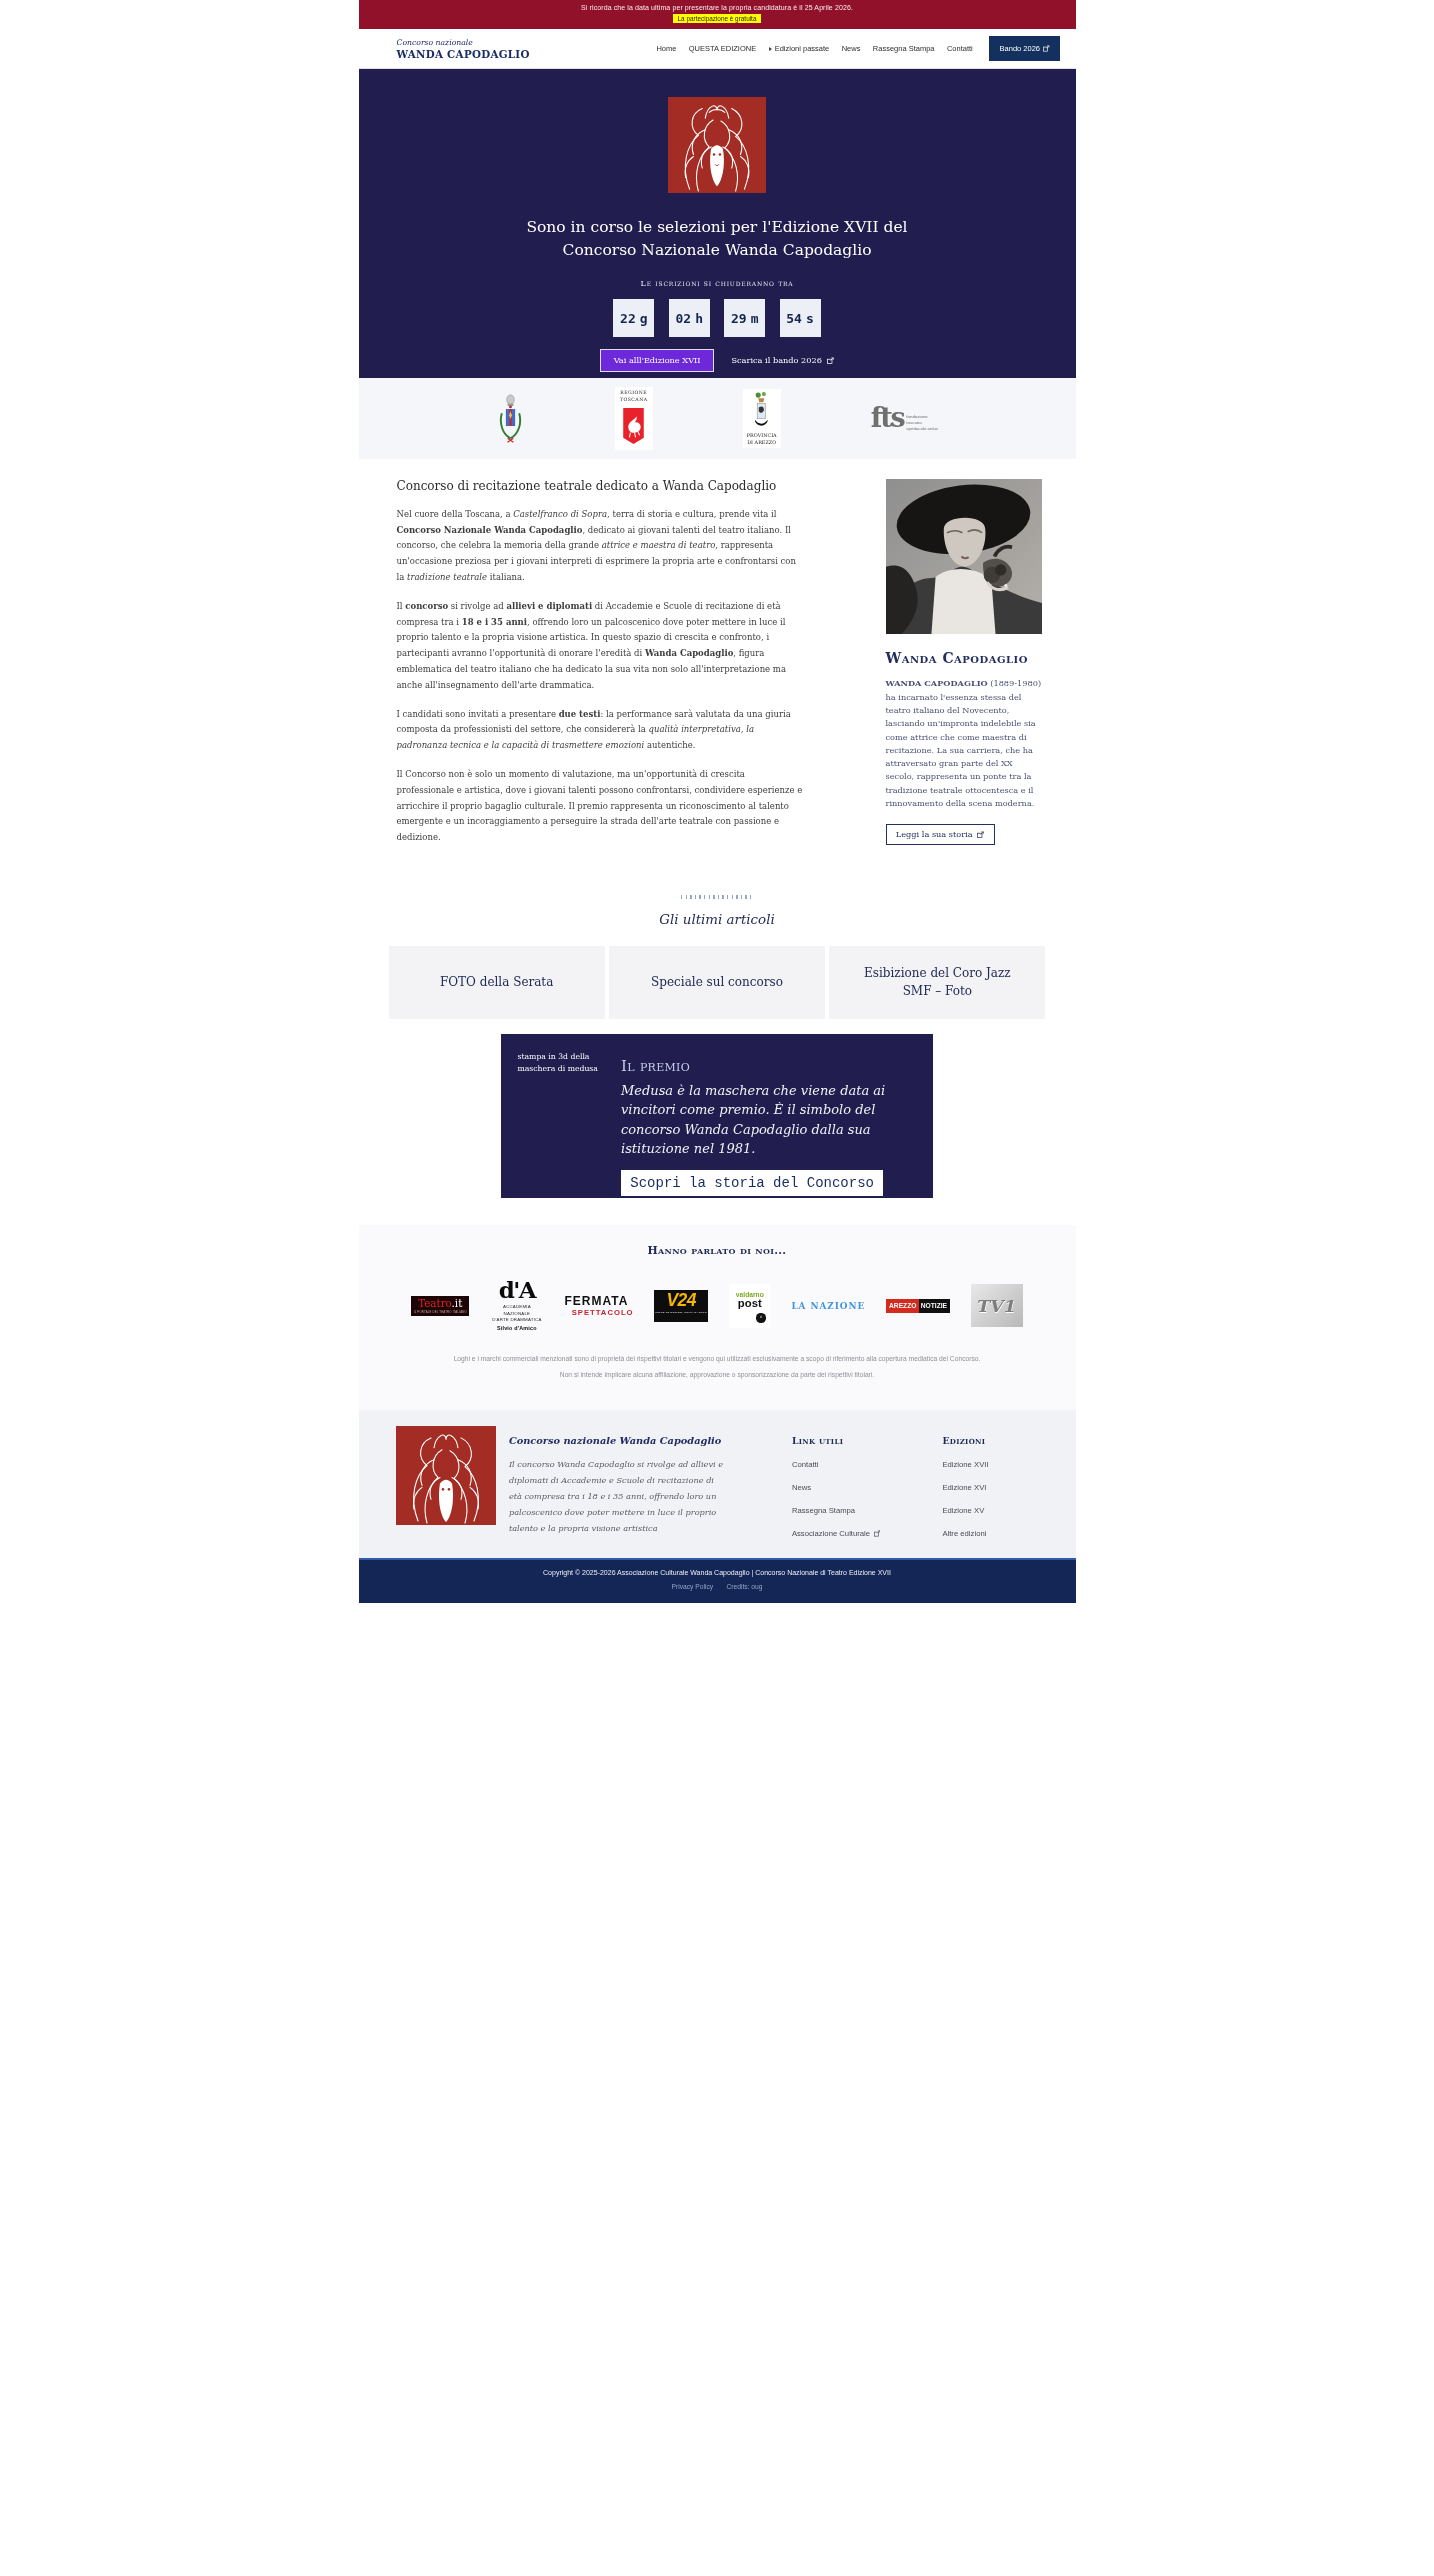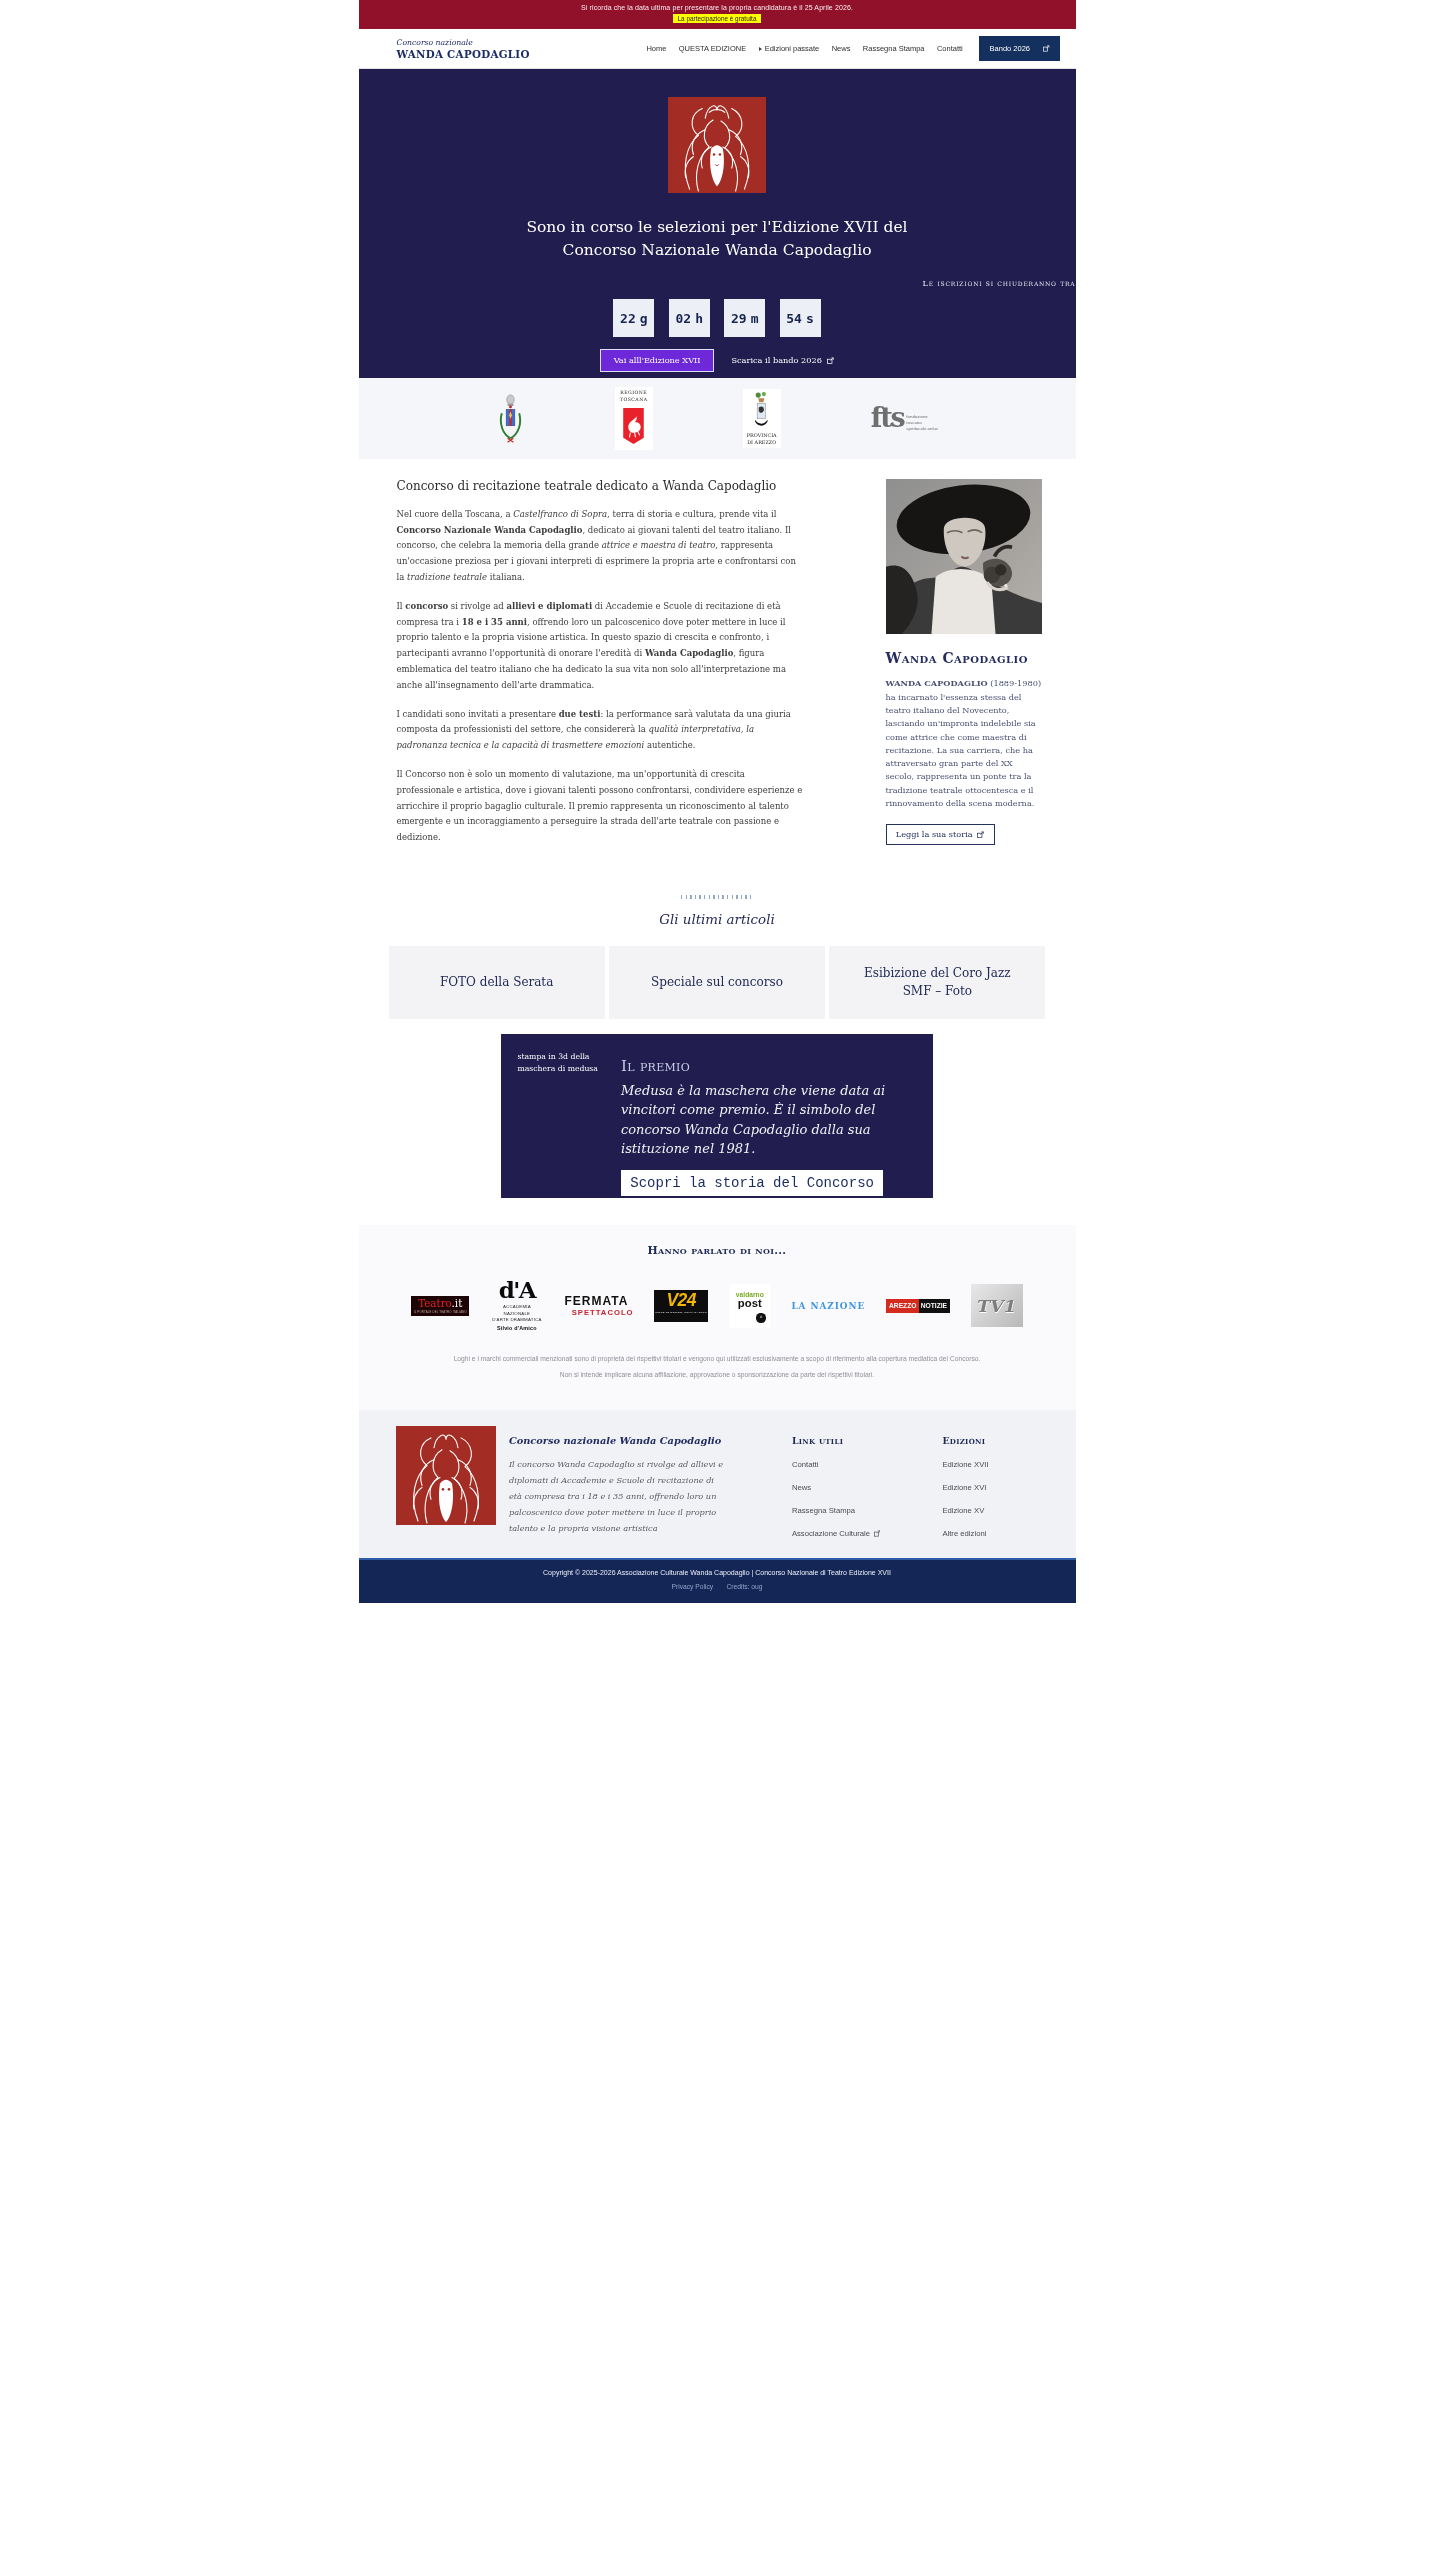--- a/index.html
+++ b/index.html
@@ -11,28 +11,28 @@
   .banner-line { color:#F7EEF0; font-size:7px; letter-spacing:0.1px; }
   .banner-badge { display:inline-block; background:#FFFF00; color:#2a1a00; font-size:6.4px; margin-top:2.6px; padding:1px 4.1px; }
 
   
   header { height:39px; background:#fff; display:flex; align-items:center; justify-content:space-between; padding:0 15.5px 0 38px; }
   .brand-top { font-family:"DejaVu Serif", serif; font-style:italic; font-size:7.7px; color:#1C2C66; }
   .brand-name { font-family:"DejaVu Serif", serif; font-weight:bold; font-size:10.3px; color:#1C2C66; letter-spacing:0.3px; margin-top:1px; }
   nav { display:flex; align-items:center; gap:12.4px; }
   nav .nav-item { font-size:7.5px; color:#2e2e2e; display:flex; align-items:center; gap:3.1px; }
   .tri { width:0; height:0; border-left:3.1px solid #444; border-top:2.3px solid transparent; border-bottom:2.3px solid transparent; display:inline-block; }
-  .btn-bando { background:#14305F; color:#fff; font-size:7.5px; padding:7.7px 10.3px; display:flex; align-items:center; gap:13px; margin-left:4.1px; }
+  .btn-bando { background:#14305F; color:#fff; font-size:7.5px; padding:7.7px 10.3px; display:flex; align-items:center; gap:3px; margin-left:4.1px; }
   .ext { display:inline-block; vertical-align:-0.5px; }
 
   
   .hero { background:#211D4E; border-top:1.5px solid #E2E2E2; height:310px; text-align:center; padding-top:28px; }
   .hero-logo { width:98px; height:96px; margin:0 auto; }
   .hero h1 { font-family:"DejaVu Serif", serif; font-weight:normal; color:#FFFFFF; font-size:15.5px; line-height:1.5; margin-top:23px; }
-  .hero-sub { font-family:"DejaVu Serif", serif; font-variant:small-caps; color:#E9E9F3; font-size:8.2px; letter-spacing:0.8px; margin-top:15.5px;text-align:right; }
+  .hero-sub { font-family:"DejaVu Serif", serif; font-variant:small-caps; color:#E9E9F3; font-size:8.2px; letter-spacing:0.8px; margin-top:15.5px; }
   .countdown { display:flex; justify-content:center; gap:14.4px; margin-top:11.3px; }
   .cd-box { width:41px; height:38px; background:#EDEFF7; display:flex; align-items:center; justify-content:center; gap:4.1px;
             font-family:"DejaVu Sans Mono", monospace; font-weight:bold; font-size:13px; color:#172550; }
   .hero-ctas { display:flex; justify-content:center; align-items:center; gap:17.5px; margin-top:11.3px; }
   .btn-primary { display:inline-block; background:#6d28d9; border:1px solid #DCE0F2; color:#fff; font-family:"DejaVu Serif", serif; font-size:8.2px; padding:5.7px 12.4px; }
   .link-light { color:#fff; font-family:"DejaVu Serif", serif; font-size:8.2px; display:flex; align-items:center; gap:4.6px; }
 
   
   .partners { background:#F5F6FA; height:81px; display:flex; align-items:center; justify-content:center; gap:90px; }
   .partner { display:flex; align-items:center; justify-content:center; }

